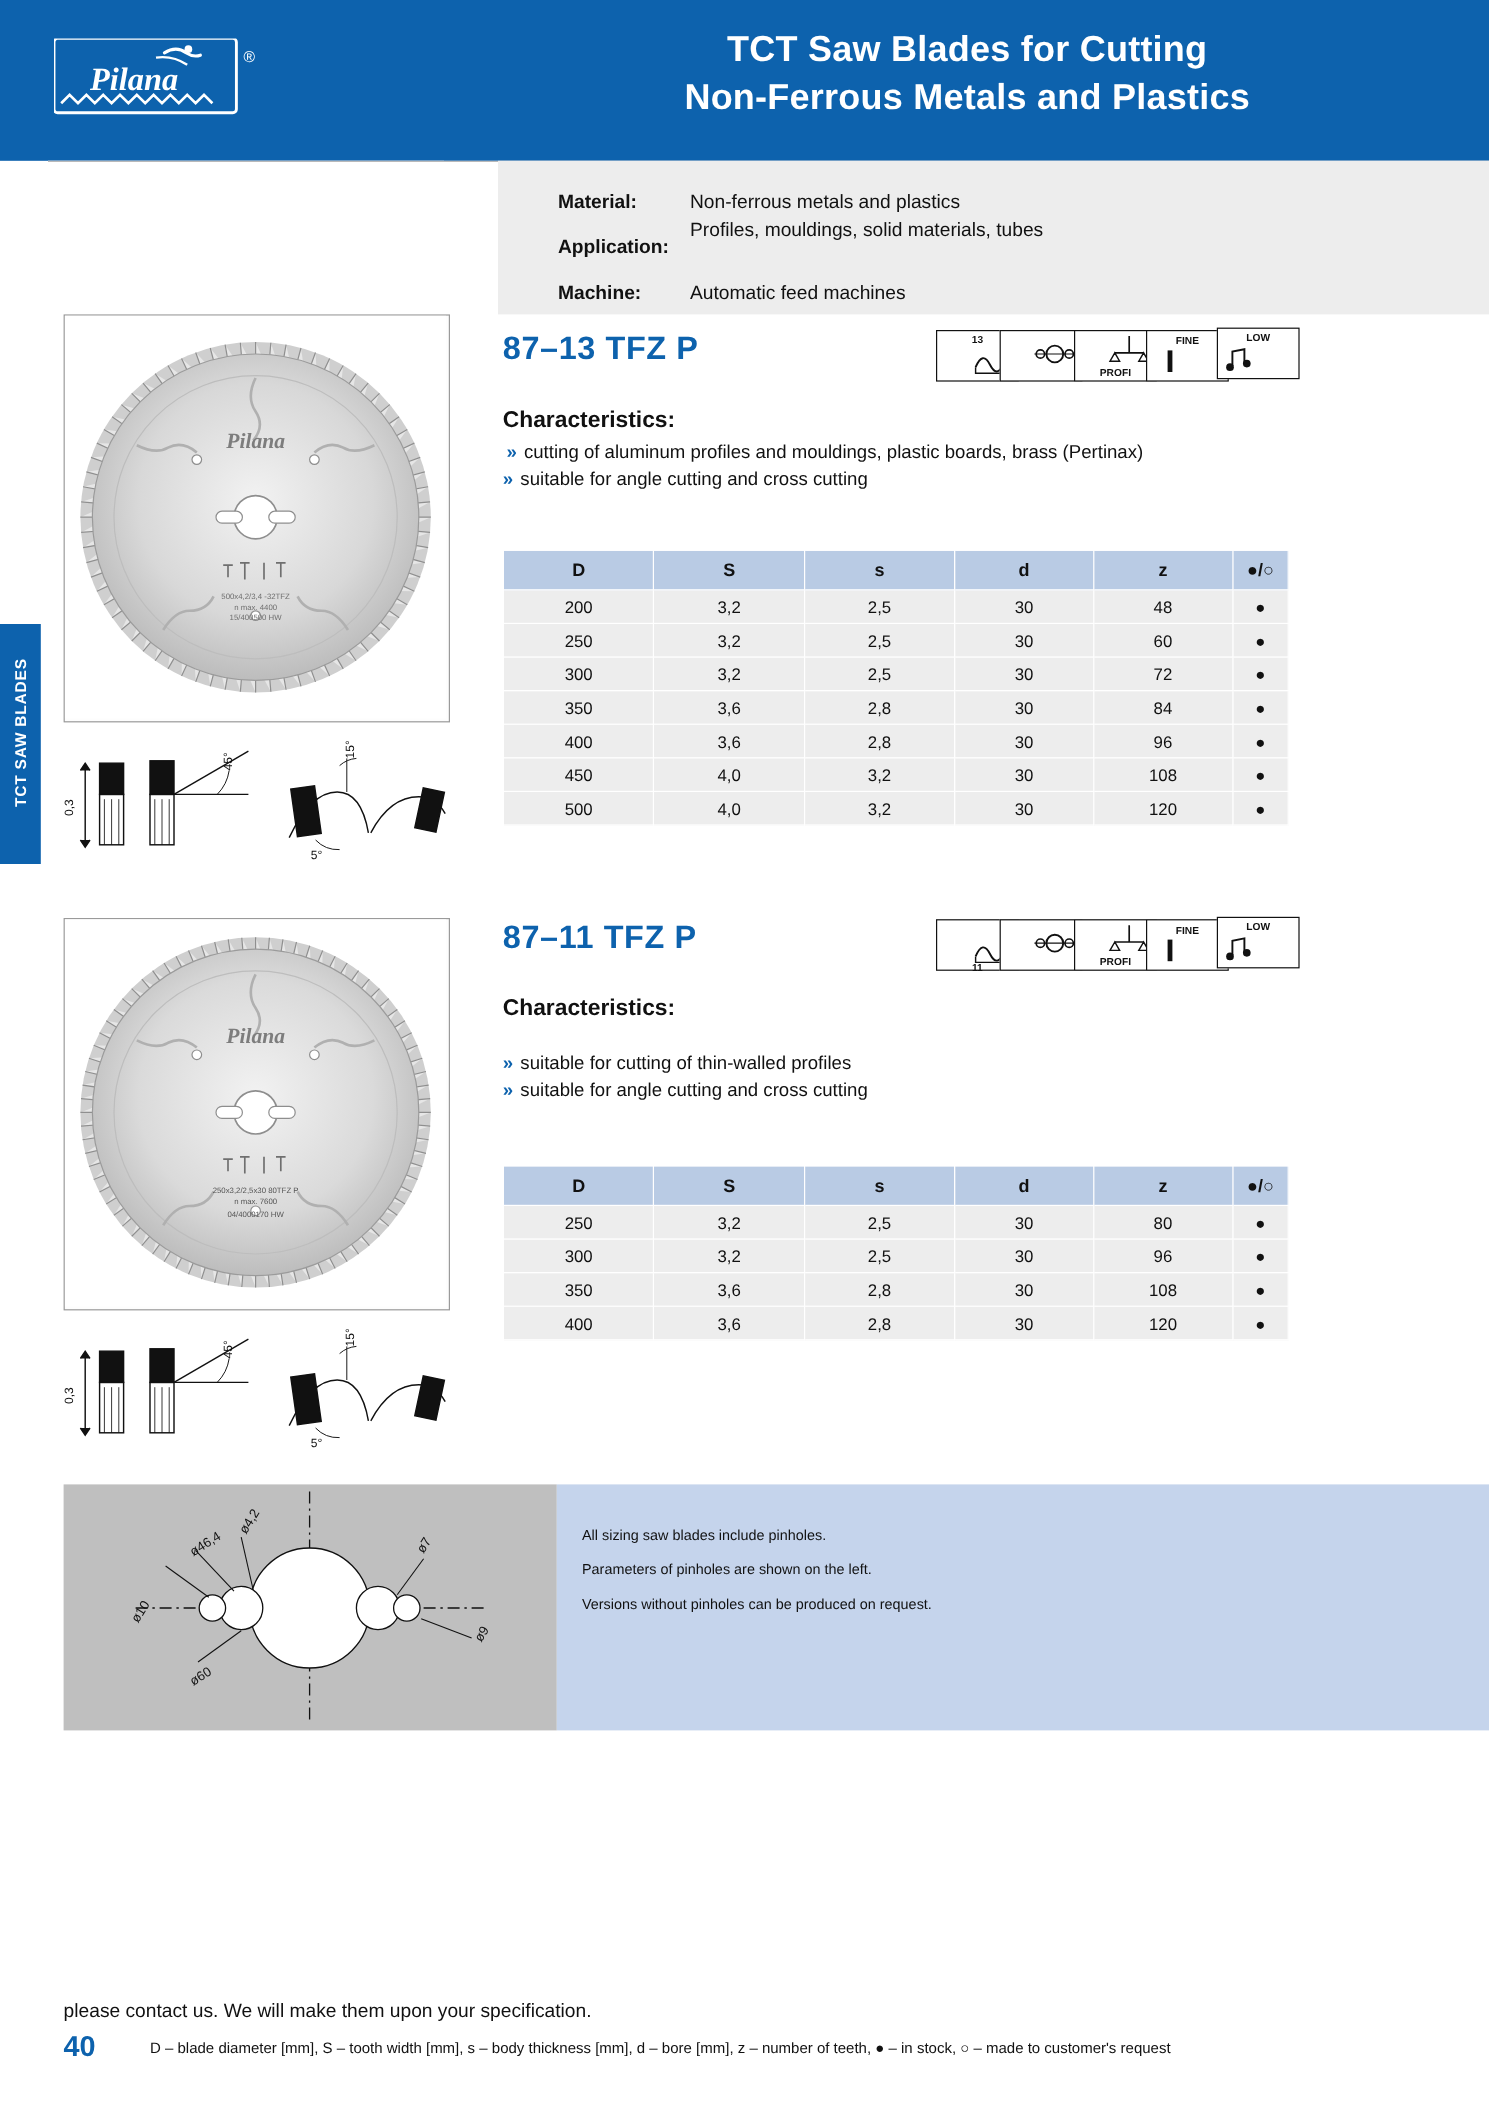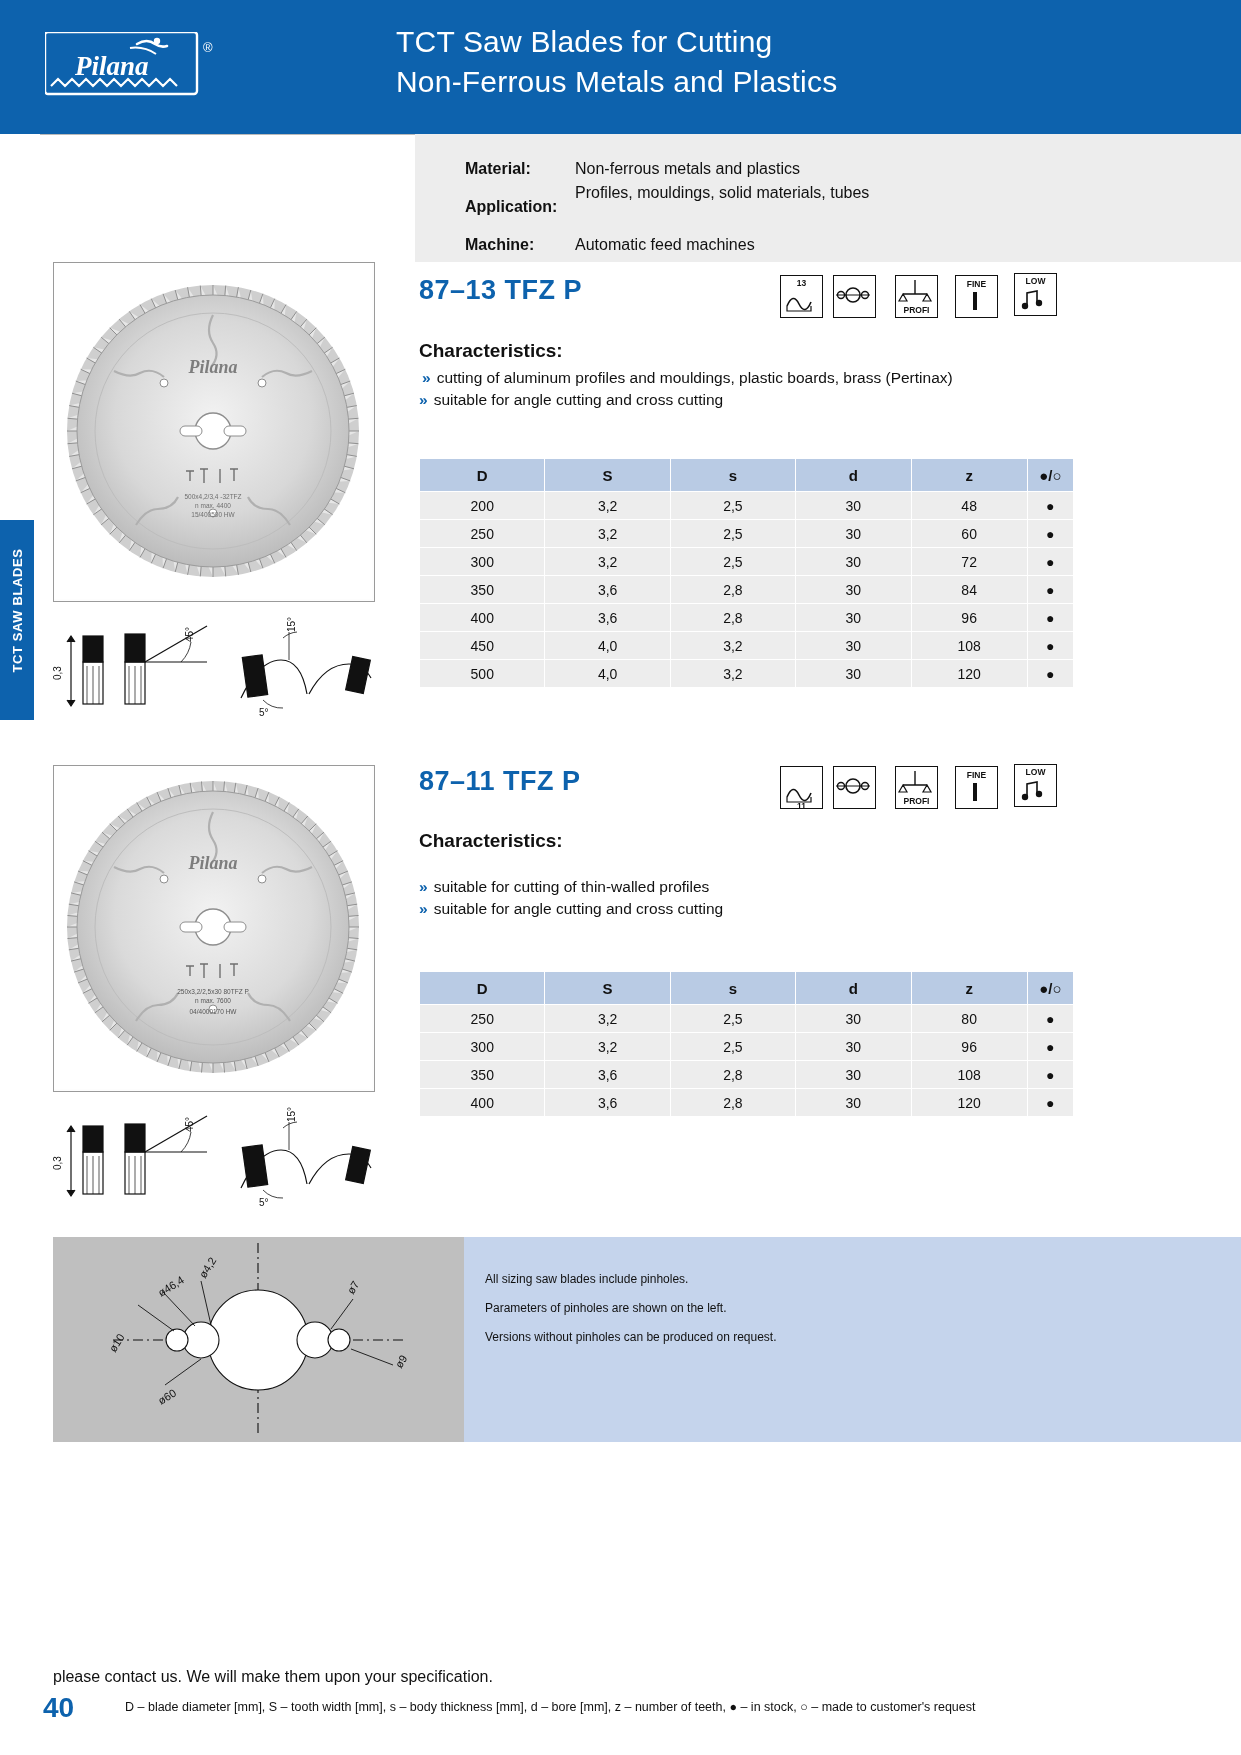--- a/index.html
+++ b/index.html
@@ -12,21 +12,21 @@
   }
   .page{position:absolute;inset:0;}
 
   
   .header{
     position:absolute;left:0;top:0;width:1241px;height:134px;
     background:#0d62ad;
   }
   .header-title{
     position:absolute;right:25px;top:22px;width:820px;
-    text-align:left;color:#ffffff;font-weight:normal;font-size:30px;line-height:40px;
+    text-align:center;color:#ffffff;font-weight:bold;font-size:30px;line-height:40px;
     letter-spacing:.2px;
   }
   .logo-box{
     position:absolute;left:45px;top:32px;width:170px;height:66px;
   }
   .logo-box svg{display:block;}
 
   
   .side-tab{
     position:absolute;left:0;top:520px;width:34px;height:200px;
@@ -56,21 +56,21 @@
   
   .sect-title{
     position:absolute;color:#0d62ad;font-weight:bold;font-size:27px;letter-spacing:.5px;
   }
   .char-title{position:absolute;font-weight:bold;font-size:19px;color:#111;}
   .char-line{position:absolute;font-size:15.5px;color:#111;}
   .char-line .guill{color:#0d62ad;font-weight:bold;margin-right:6px;}
 
   
   .picto{
-    position:absolute;width:41px;height:41px;border:1.6px solid #111;background:#fff;
+    position:absolute;width:41px;height:41px;border:1.6px solid #111;background:#fff;padding-left:26px;
   }
   .picto .lbl{
     position:absolute;width:100%;text-align:center;font-size:8.5px;font-weight:bold;color:#111;
   }
 
   
   .blade-box{
     position:absolute;border:1px solid #9a9a9a;background:#fdfdfd;
   }
 
@@ -90,21 +90,21 @@
     text-align:center;font-size:14px;
   }
 
   
   .pin-grey{position:absolute;left:53px;top:1237px;width:411px;height:205px;background:#bfbfbf;}
   .pin-blue{position:absolute;left:464px;top:1237px;width:777px;height:205px;background:#c5d4ec;}
   .pin-text{position:absolute;left:485px;font-size:12px;color:#111;}
 
   
   .foot-note{position:absolute;left:53px;font-size:16px;color:#111;}
-  .page-num{position:absolute;left:43px;top:1692px;font-size:28px;color:#0d62ad;font-weight:bold;}
+  .page-num{position:absolute;left:53px;top:1692px;font-size:24px;color:#0d62ad;font-weight:bold;}
   .legend{position:absolute;left:125px;top:1700px;font-size:12.5px;color:#111;}
 </style>
 </head>
 <body>
 
 <div class="page">
 
   <div class="header">
     <div class="logo-box">
       <svg width="170" height="66" viewBox="0 0 170 66">

